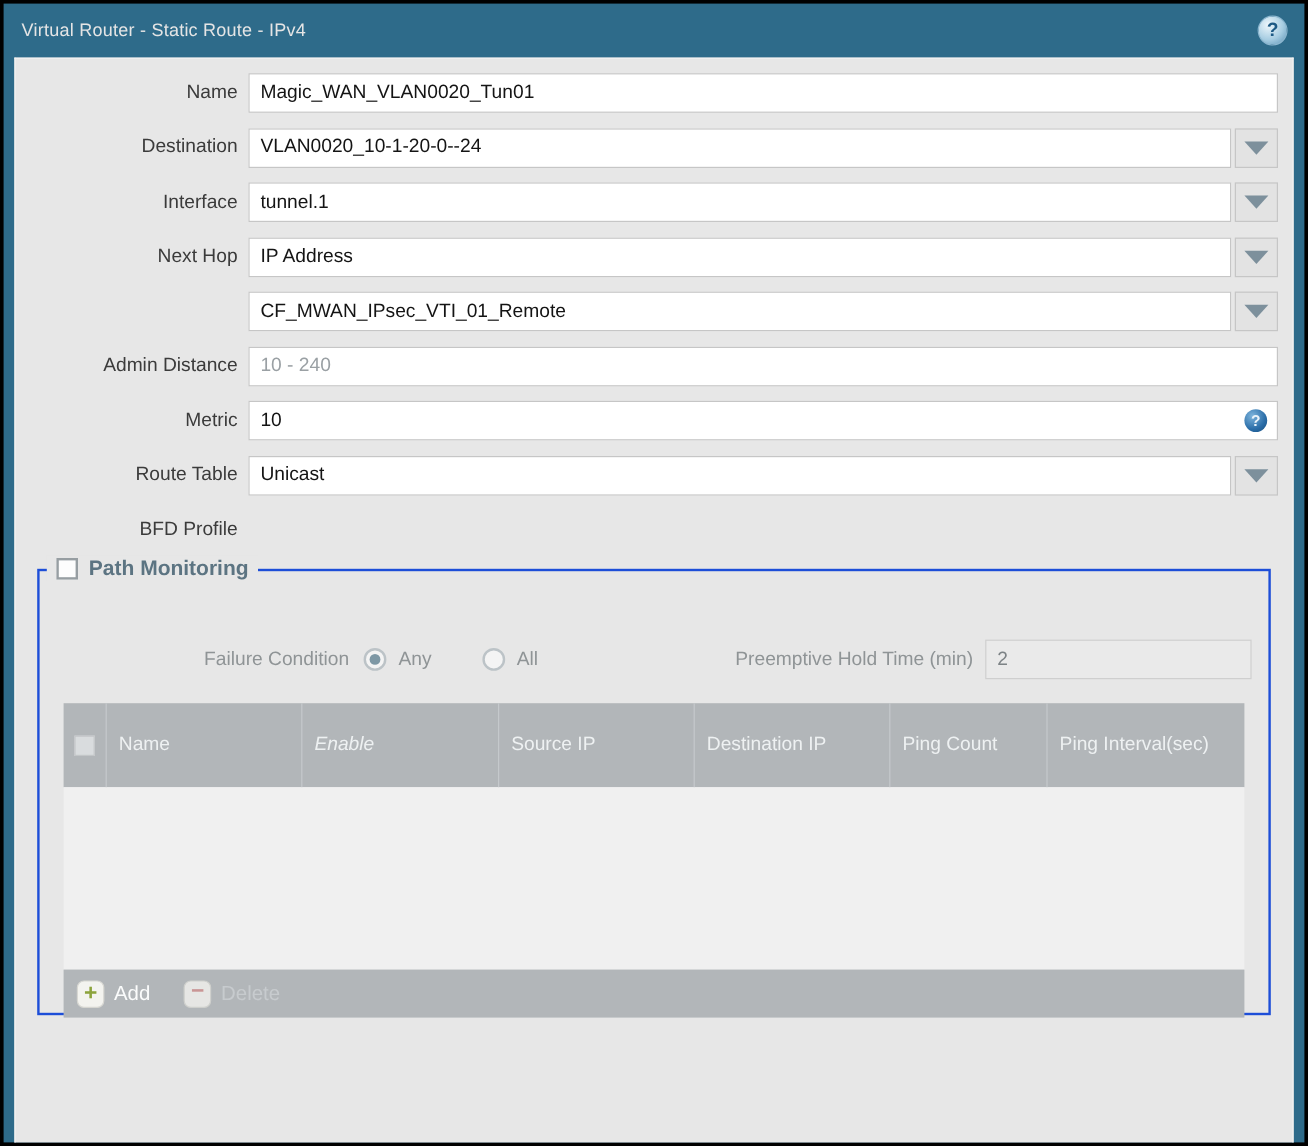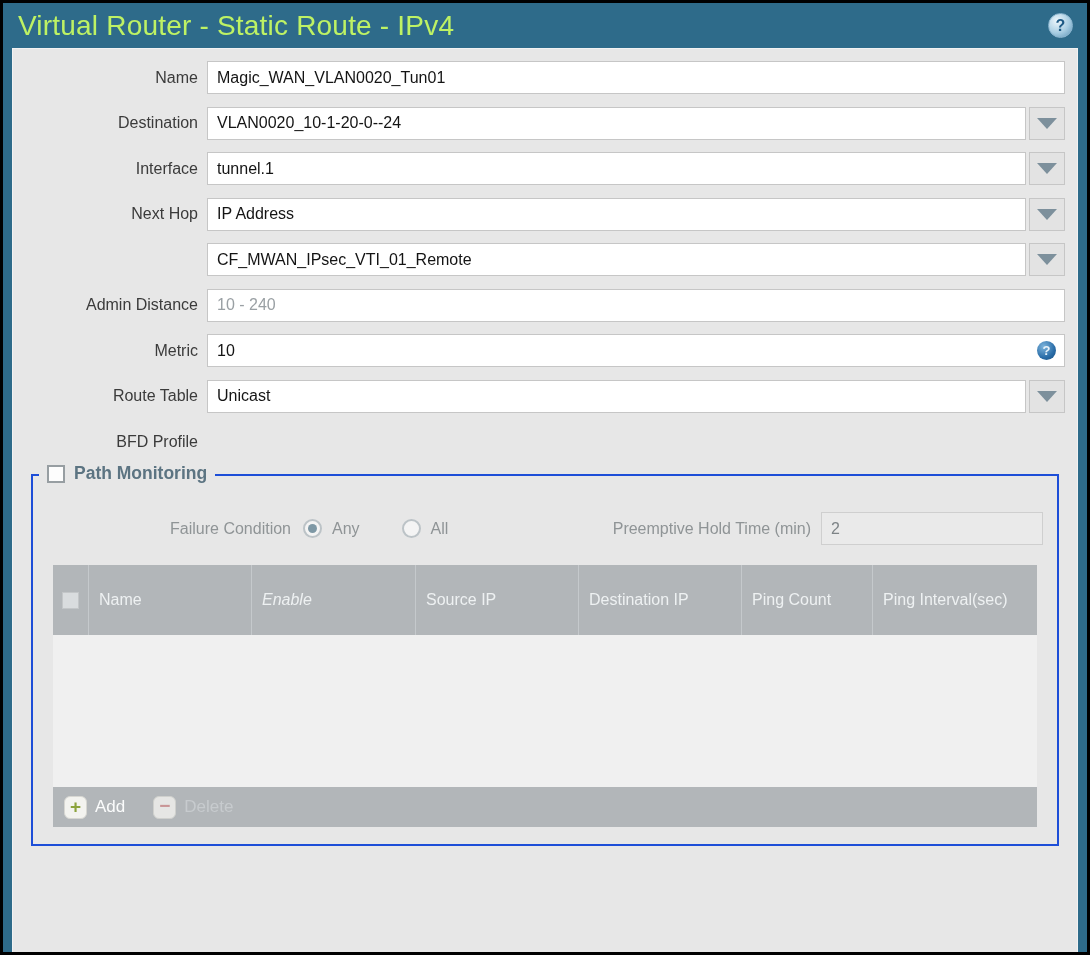--- a/index.html
+++ b/index.html
@@ -2,21 +2,21 @@
 <html><head>
 <meta charset="utf-8">
 <style>
   * { margin:0; padding:0; box-sizing:border-box; }
   body { font-family:"Liberation Sans", sans-serif; background:#444; }
   .screen { width:1090px; height:955px; background:#000; padding:3px; }
   .dialog { width:100%; height:100%; background:#2e6b8a; display:flex; flex-direction:column; overflow:hidden; }
 
   
   .title-bar { height:45px; flex:0 0 45px; display:flex; align-items:center; justify-content:space-between; padding:0 14px 0 15px; }
-  .title-text { color:#bef264; font-size:28px; letter-spacing:0.2px; }
+  .title-text { color:#e5e5e5; font-size:15px; letter-spacing:0.2px; }
   .help-circle { width:25px; height:25px; border-radius:50%;
     background:radial-gradient(circle at 35% 30%, #eef7fc, #a7cde2 55%, #6499ba 95%);
     border:1px solid #8cb6cf; color:#1d5a85; font-weight:bold; font-size:16px;
     display:flex; align-items:center; justify-content:center; cursor:pointer; }
 
   
   .panel { margin:0 9px; height:949px; flex:0 0 auto; background:#e7e7e7;
     border:1px solid #f2f2f2; border-bottom:none; padding-top:12px; }
 
   .form-row { display:flex; align-items:center; height:33px; margin-bottom:12.5px; }
@@ -35,21 +35,21 @@
     color:#eaf3fa; font-size:13px; font-weight:bold; display:flex; align-items:center; justify-content:center; }
 
   
   .fieldset { position:relative; margin:16px 18px 0 18px; height:372px;
     border:2px solid #1d4ed8; }
   .legend { position:absolute; top:-13px; left:6px; background:#e7e7e7; padding:0 8px;
     display:flex; align-items:center; gap:9px; }
   .legend-checkbox { width:18px; height:18px; background:#fdfdfd; border:2px solid #979ea2; cursor:pointer; }
   .legend-text { font-size:17.5px; font-weight:bold; color:#5c7482; }
 
-  .fc-row { display:flex; align-items:center; margin-top:36px; padding:0 14px 0 0; height:33px;justify-content:center; }
+  .fc-row { display:flex; align-items:center; margin-top:57px; padding:0 14px 0 0; height:33px;justify-content:center; }
   .fc-label { width:270px; flex:0 0 270px; text-align:right; color:#8f9496; font-size:16px; padding-right:12px; }
   .radio { width:19px; height:19px; border-radius:50%; background:#f4f4f4; border:2px solid #bcc3c7;
     position:relative; cursor:pointer; flex:0 0 19px; }
   .radio.selected::after { content:""; position:absolute; inset:3px; border-radius:50%; background:#7e98a5; }
   .radio-label { color:#8f9496; font-size:16px; margin:0 42px 0 10px; }
   .fc-spacer { flex:1; }
   .pht-label { color:#8f9496; font-size:16px; padding-right:10px; white-space:nowrap; }
   .pht-input { width:222px; height:33px; background:#eaeaea; border:1px solid #cfcfcf;
     color:#7d8386; font-size:16px; font-family:"Liberation Sans", sans-serif; padding:0 9px; outline:none; }
 

